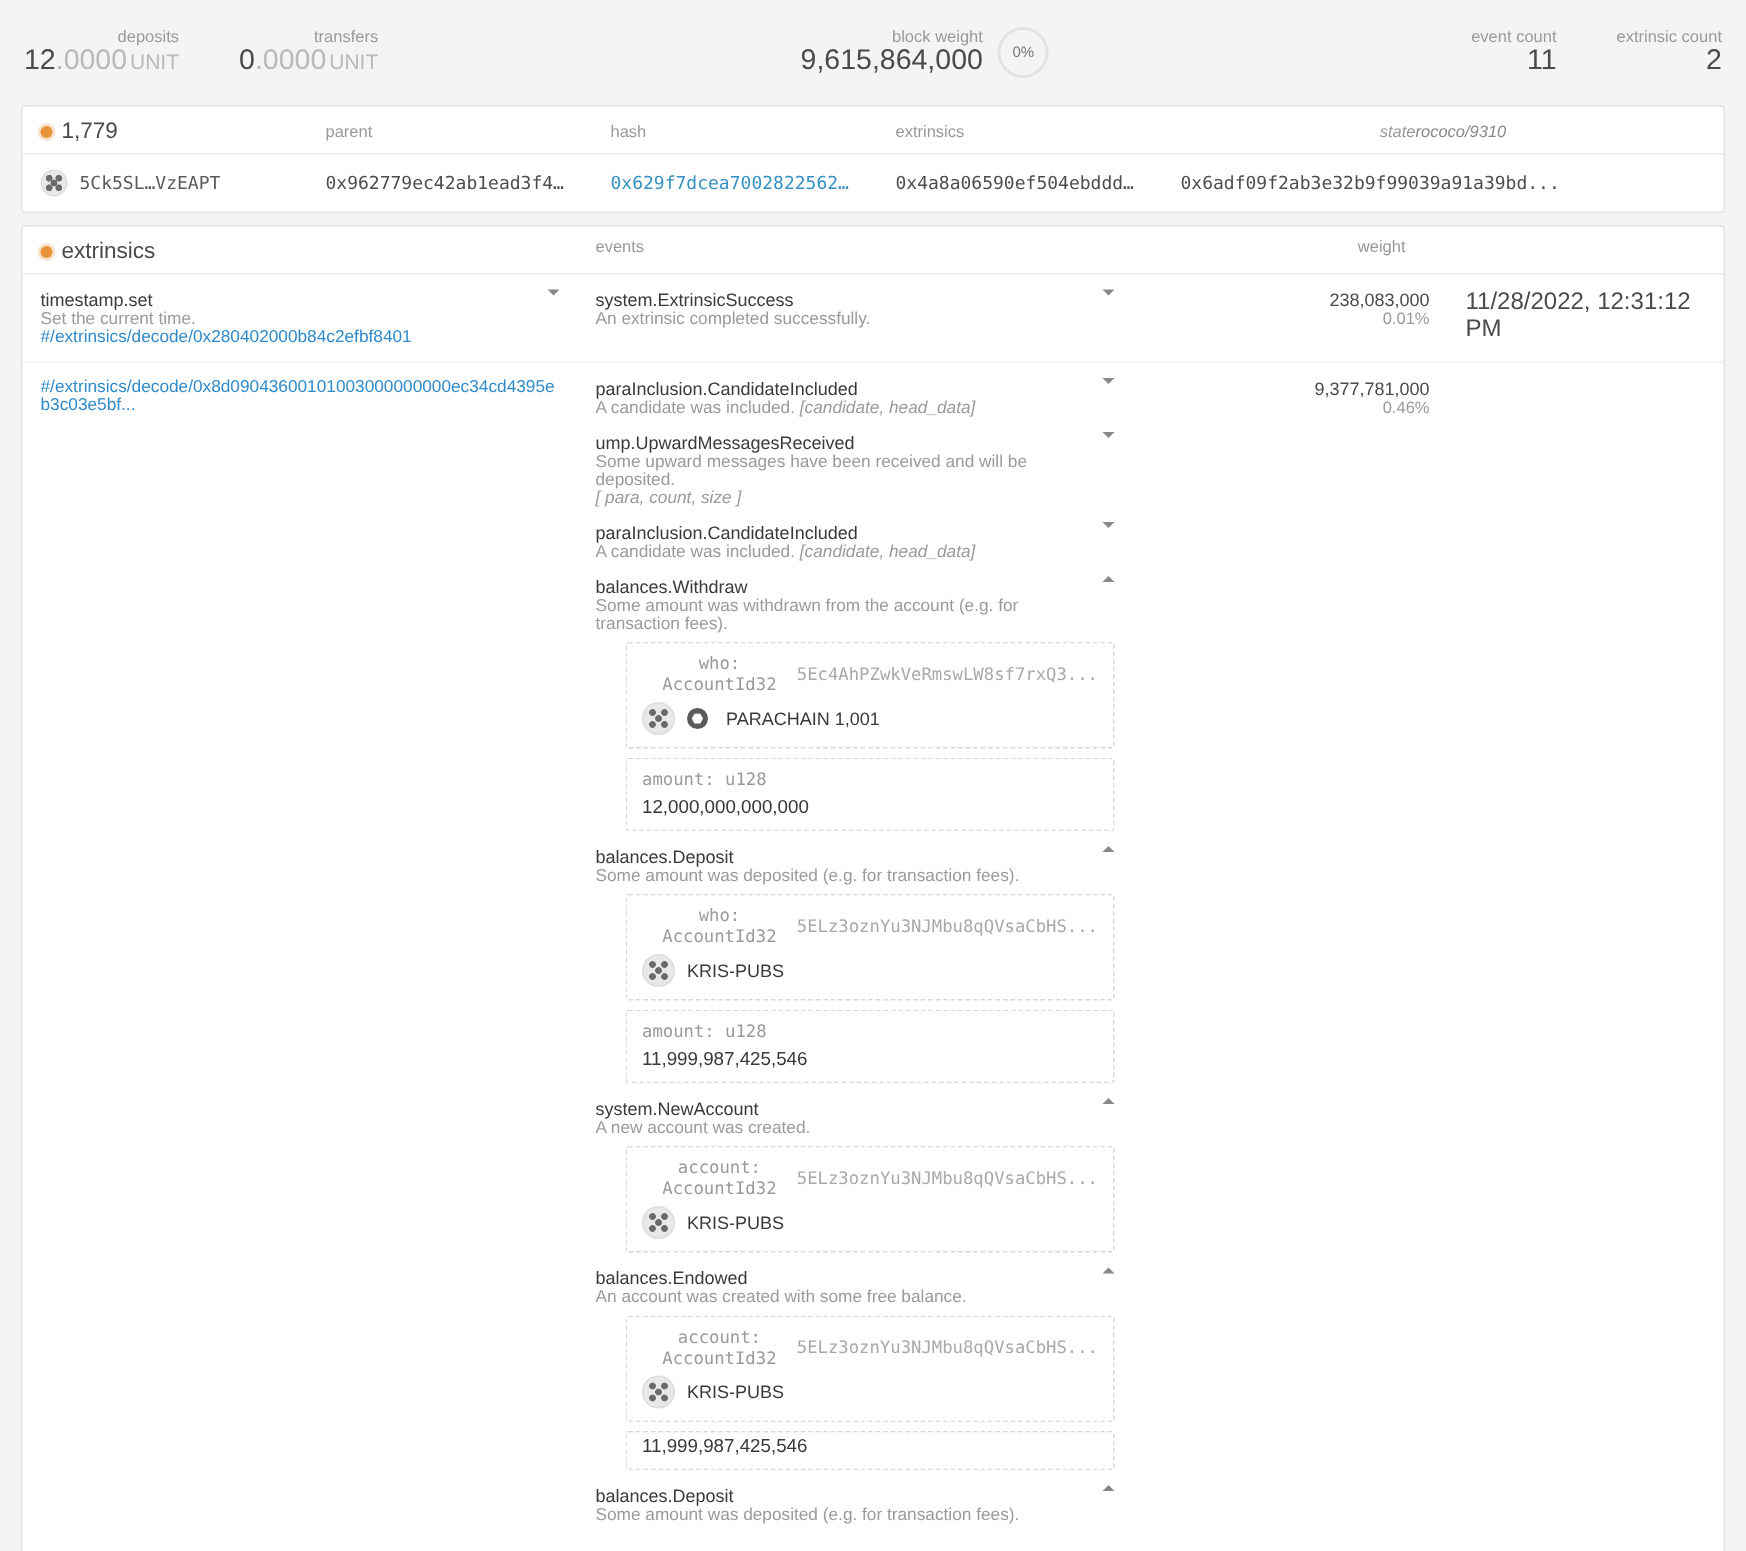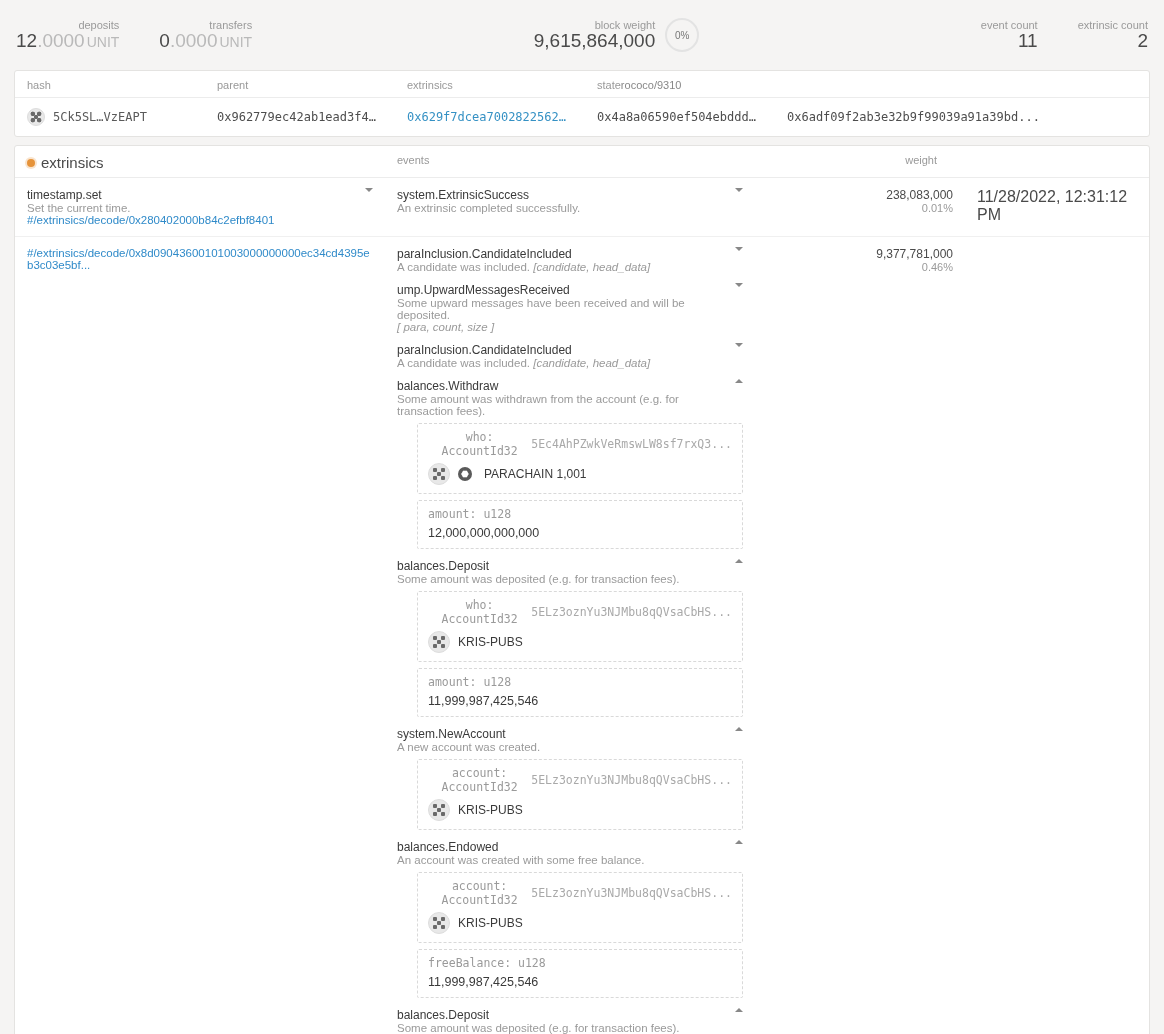--- a/index.html
+++ b/index.html
@@ -182,24 +182,28 @@
     </div>
     <div class="metric">
       <div class="mlabel">extrinsic count</div>
       <div class="mvalue">2</div>
     </div>
   </div>
 </div>
 
 <div class="card">
   <div class="blk-head">
+    <div class="blknum">
+      <span class="orange-dot"></span>
+      <span>1,779</span>
+    </div>
+    <div>parent</div>
     <div>hash</div>
-    <div>parent</div>
     <div>extrinsics</div>
-    <div style="display:flex; justify-content:flex-start;">
+    <div style="display:flex; justify-content:center;font-style:italic;">
       <span>state</span>
       <span class="chain">rococo/9310</span>
     </div>
   </div>
   <div class="blk-row">
     <div class="author">
       <span class="identicon sm"></span>
       <span class="mono">5Ck5SL…VzEAPT</span>
     </div>
     <div class="mono">0x962779ec42ab1ead3f4b6445da35d3...</div>
@@ -373,23 +377,20 @@
                 <div class="boxhead">
                   <span class="klabel mono">account: AccountId32</span>
                   <span class="addrshort mono">5ELz3oznYu3NJMbu8qQVsaCbHS...</span>
                 </div>
                 <div class="boxbody">
                   <span class="identicon"></span>
                   <span>KRIS-PUBS</span>
                 </div>
               </div>
               <div class="box">
-                <div class="boxhead">
-                  <span class="klabel mono">freeBalance: u128</span>
-                </div>
                 <div class="simplebody">11,999,987,425,546</div>
               </div>
             </div>
           </div>
           <div class="evt">
             <div class="row-ev-with-caret">
               <div>
                 <div class="ename">balances.Deposit</div>
                 <div class="edesc">Some amount was deposited (e.g. for transaction fees). </div>
               </div>

